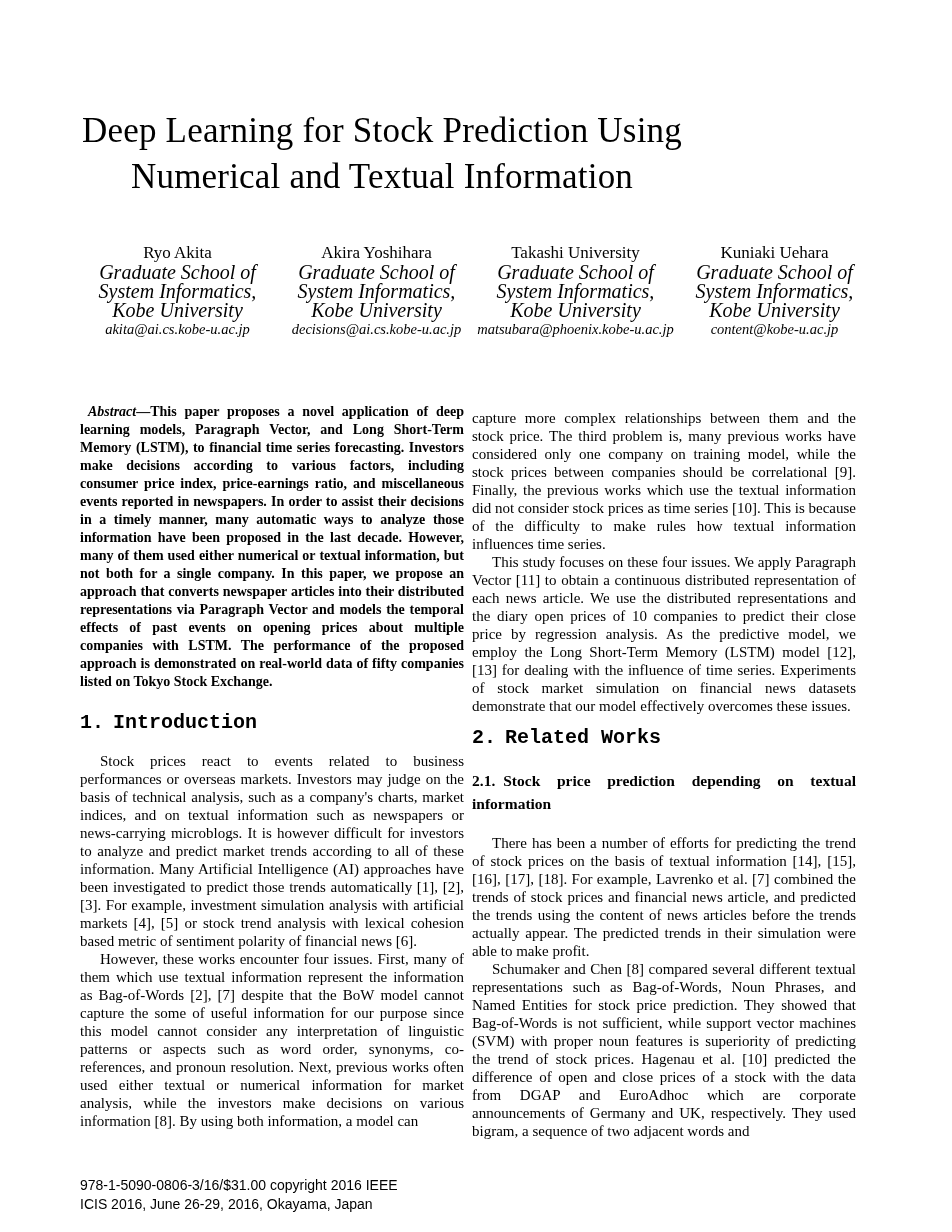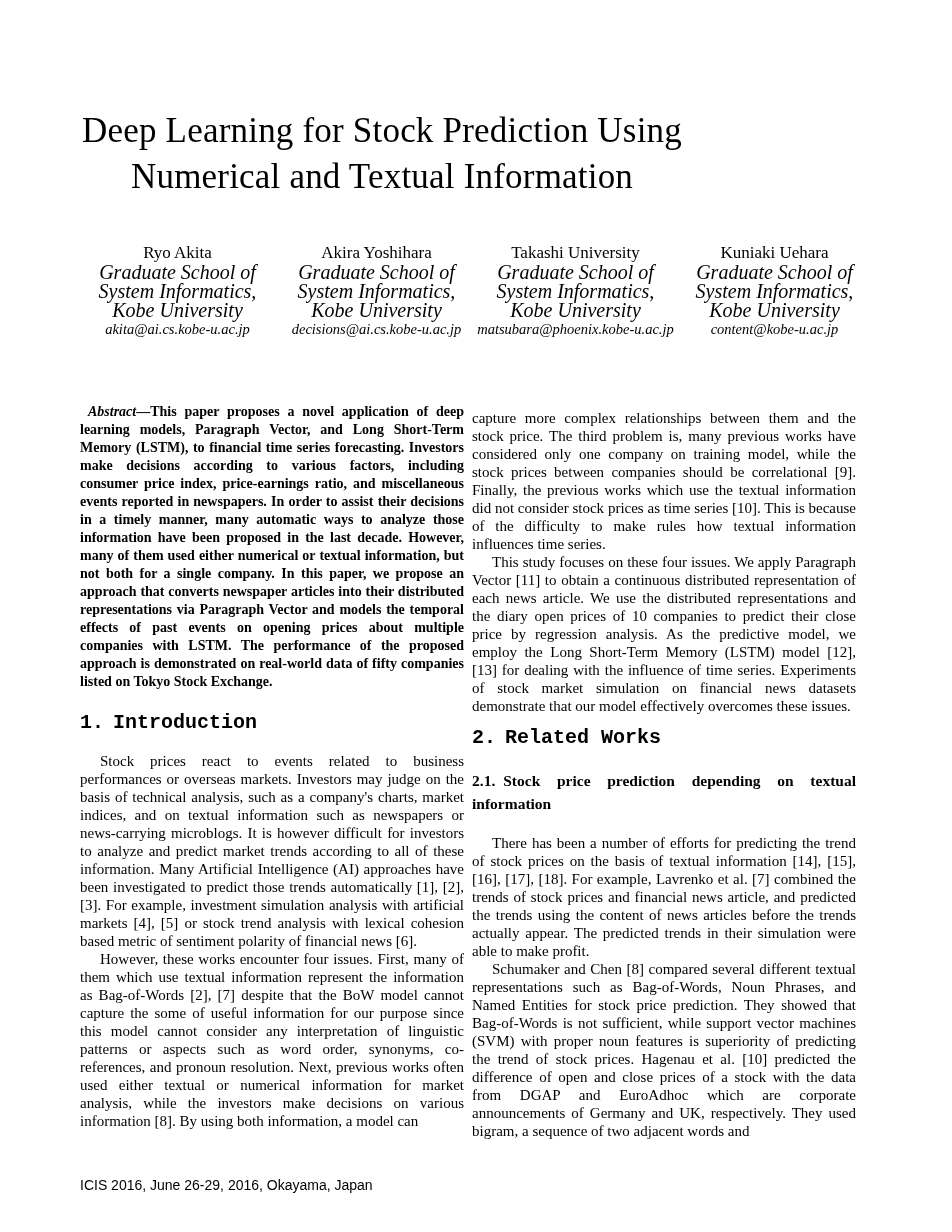--- a/index.html
+++ b/index.html
@@ -141,16 +141,17 @@
 
     <h3 class="subsec-heading"><span>2.1.</span><span class="htext">Stock price prediction depending on textual information</span></h3>
 
     <p class="para indent first-after-heading">There has been a number of efforts for predicting the trend of stock prices on the basis of textual information [14], [15], [16], [17], [18]. For example, Lavrenko et al. [7] combined the trends of stock prices and financial news article, and predicted the trends using the content of news articles before the trends actually appear. The predicted trends in their simulation were able to make profit.</p>
 
     <p class="para indent">Schumaker and Chen [8] compared several different textual representations such as Bag-of-Words, Noun Phrases, and Named Entities for stock price prediction. They showed that Bag-of-Words is not sufficient, while support vector machines (SVM) with proper noun features is superiority of predicting the trend of stock prices. Hagenau et al. [10] predicted the difference of open and close prices of a stock with the data from DGAP and EuroAdhoc which are corporate announcements of Germany and UK, respectively. They used bigram, a sequence of two adjacent words and</p>
 
   </div>
 
   <div class="footer">
+    <div>978-1-5090-0806-3/16/$31.00 copyright 2016 IEEE</div>
     <div>ICIS 2016, June 26-29, 2016, Okayama, Japan</div>
   </div>
 
 </div>
 
 </body></html>

